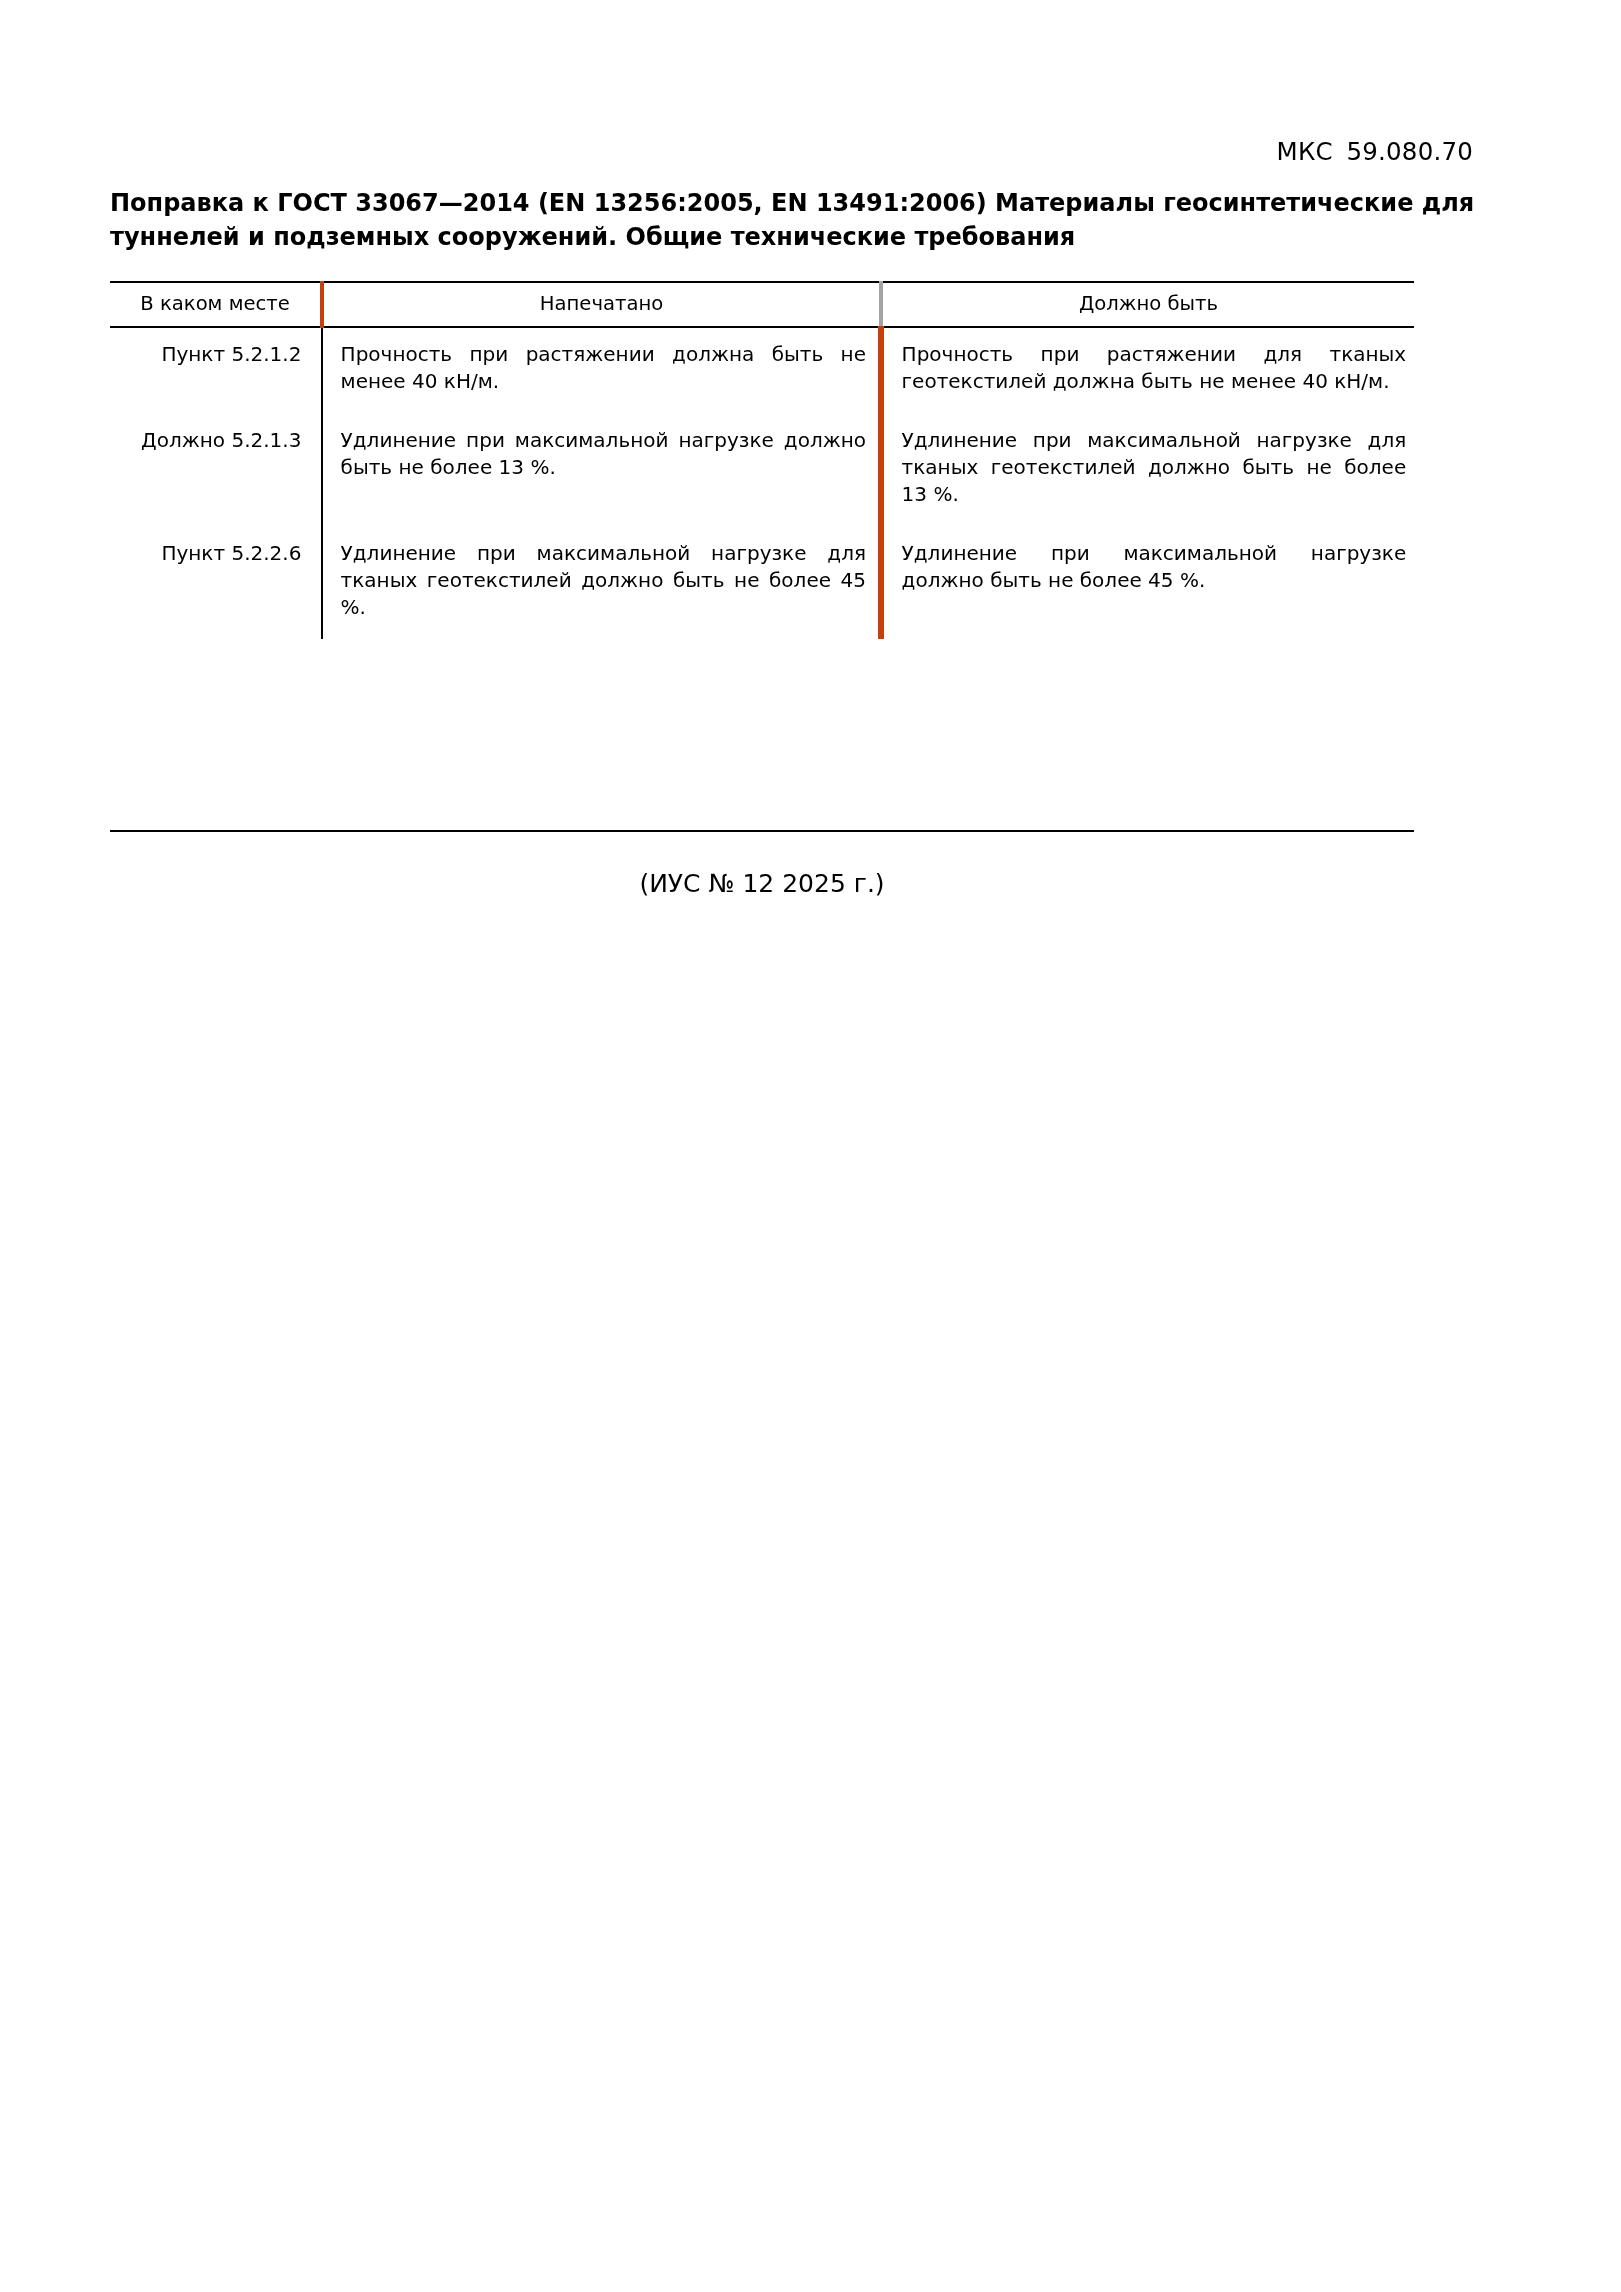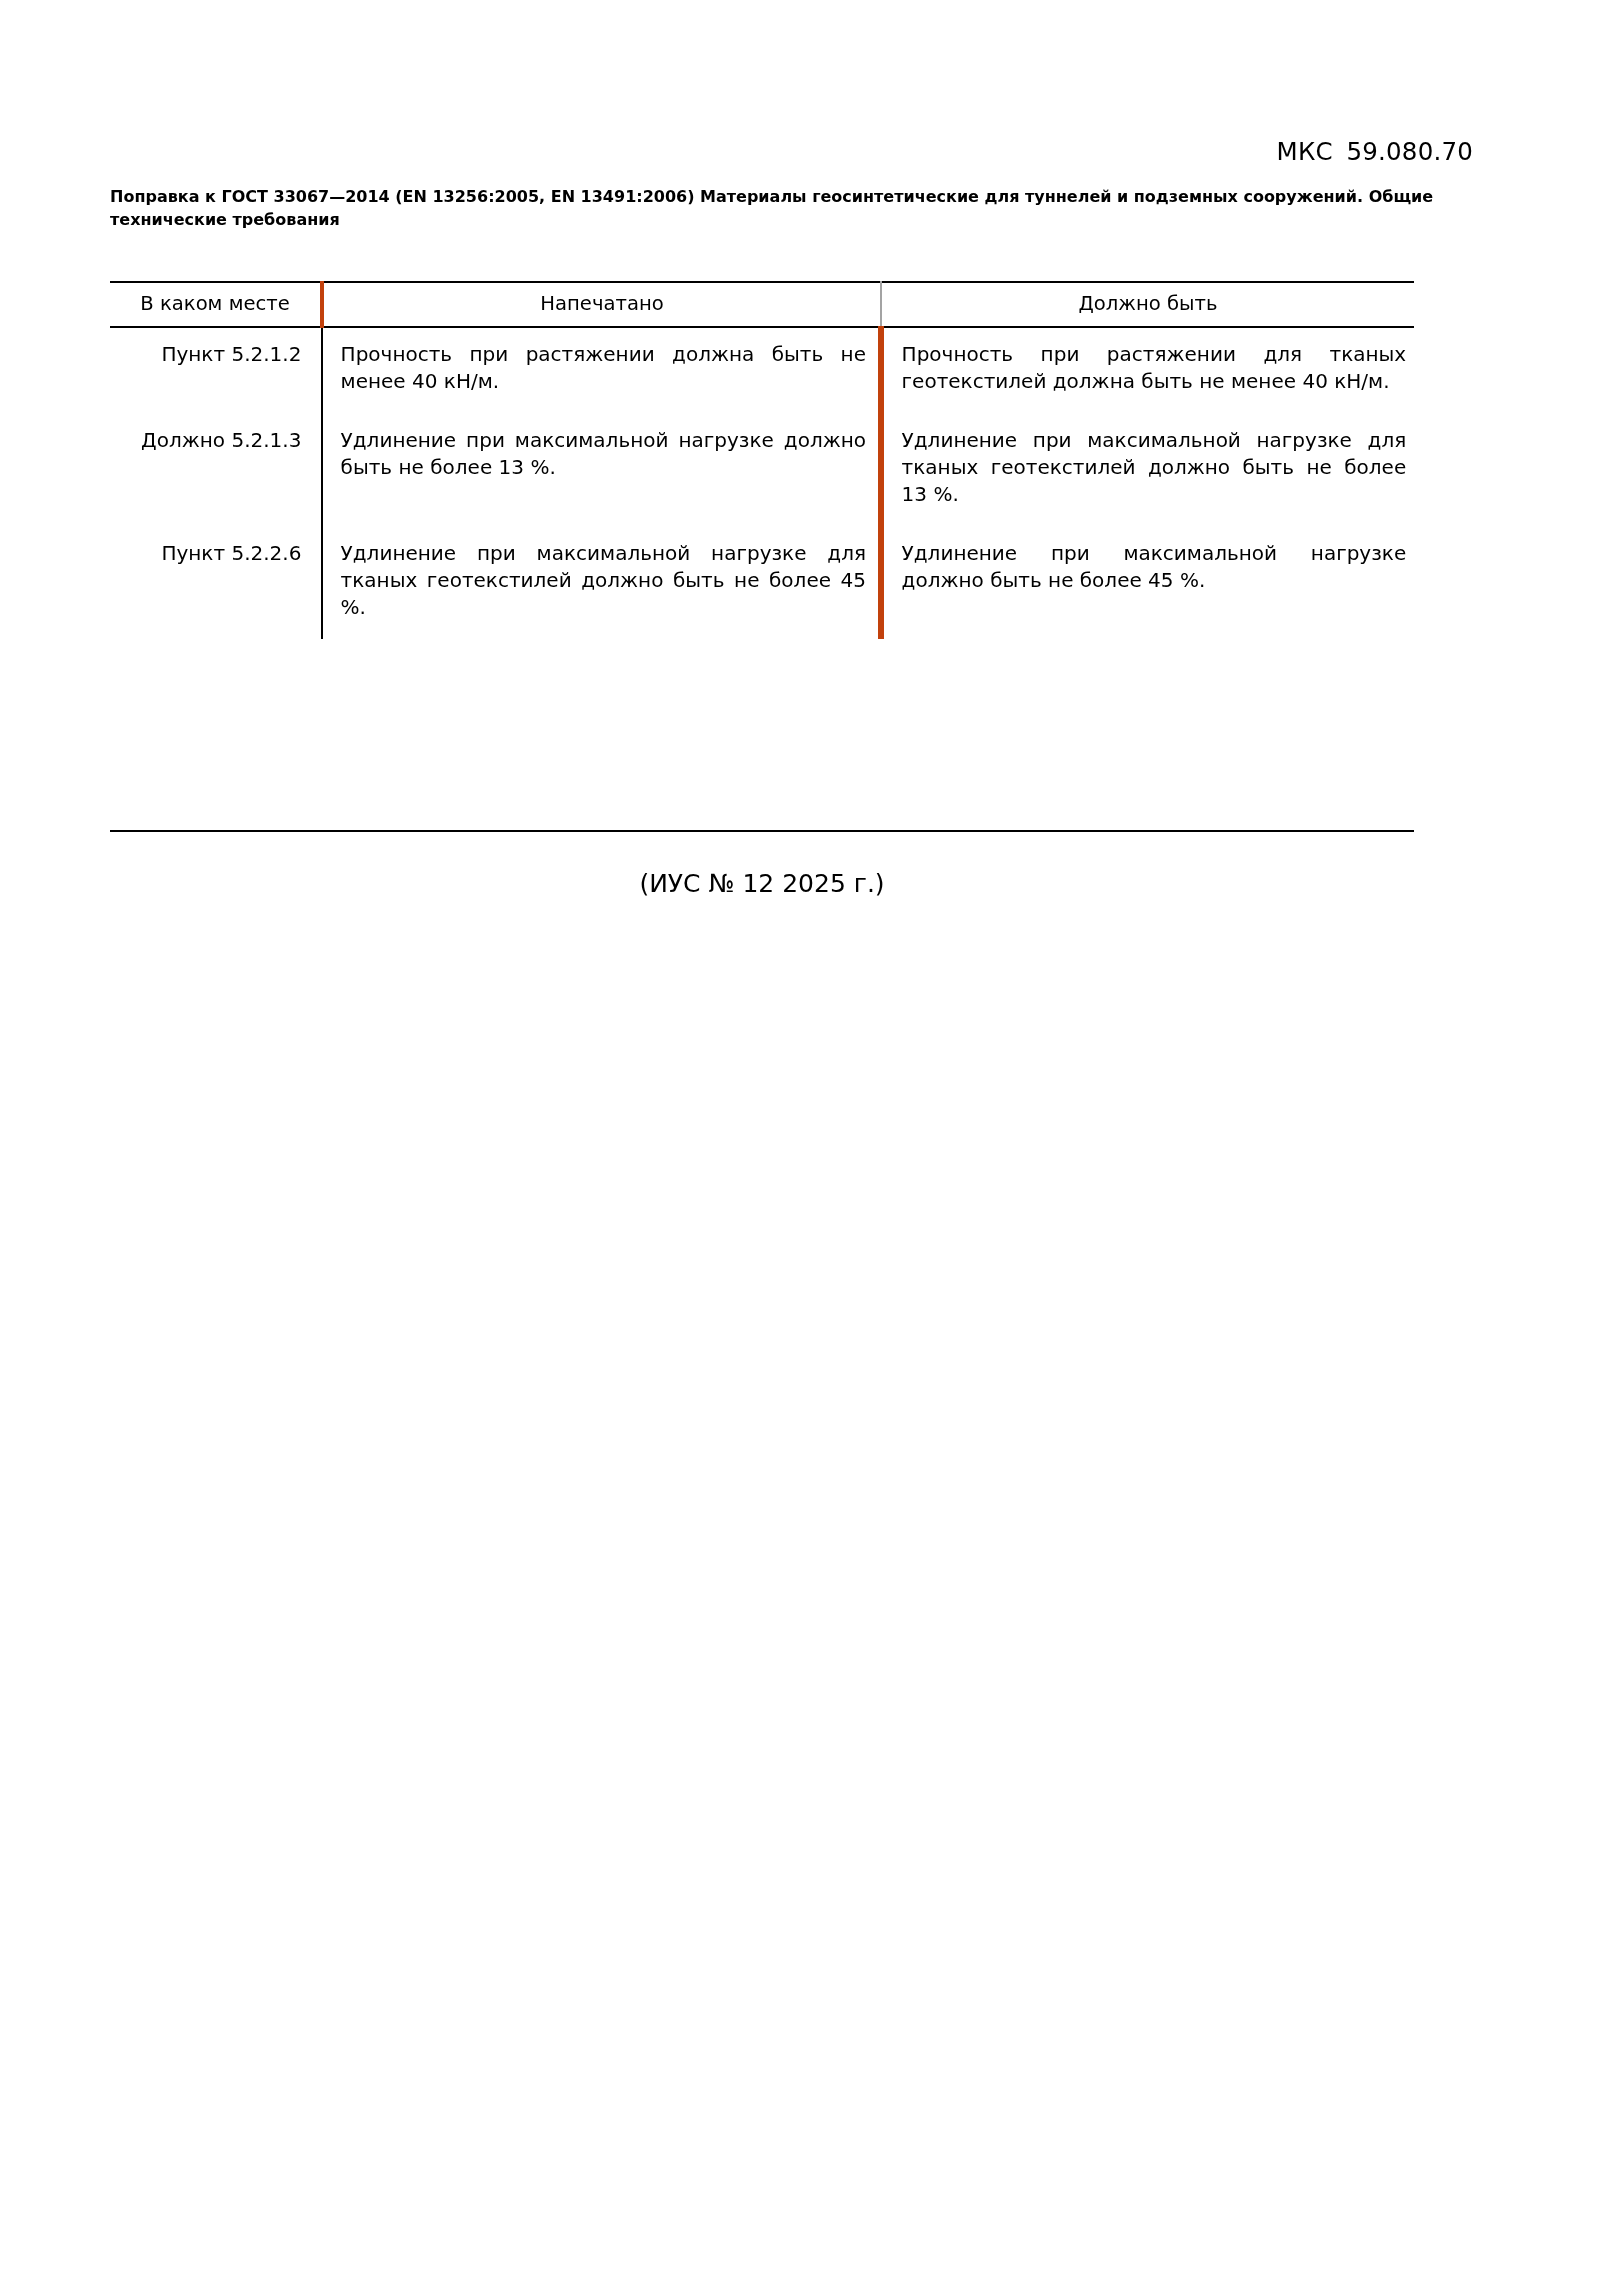--- a/index.html
+++ b/index.html
@@ -32,21 +32,21 @@
     white-space: nowrap;
   }
   .mks-line .mks-code {
     margin-left: 13.7px;
   }
   .doc-title {
     position: absolute;
     left: 110px;
     top: 186px;
     width: 1404px;
-    font-size: 16px;
+    font-size: 24px;
     font-weight: bold;
     line-height: 1.42;
     text-align: left;
   }
   table.corr-table {
     position: absolute;
     left: 110px;
     top: 281px;
     width: 1304px;
     border-collapse: collapse;
@@ -63,21 +63,21 @@
     padding: 8.8px 5.9px 10.8px 5.9px;
     border-top: 2.9px solid #000;
     border-bottom: 2px solid #000;
     vertical-align: middle;
   }
   table.corr-table thead th.col-where {
     border-right: 4px solid #c2410c;
     text-align: center;
   }
   table.corr-table thead th.col-printed {
-    border-right: 2px solid #a3a3a3;
+    border-right: 4px solid #a3a3a3;
     margin-top: 12px;
   }
 
   table.corr-table tbody td {
     font-size: 20px;
     line-height: 1.36;
     vertical-align: top;
     padding: 13.7px 13.7px 17.6px 13.7px;
   }
   table.corr-table tbody td.cell-where {

